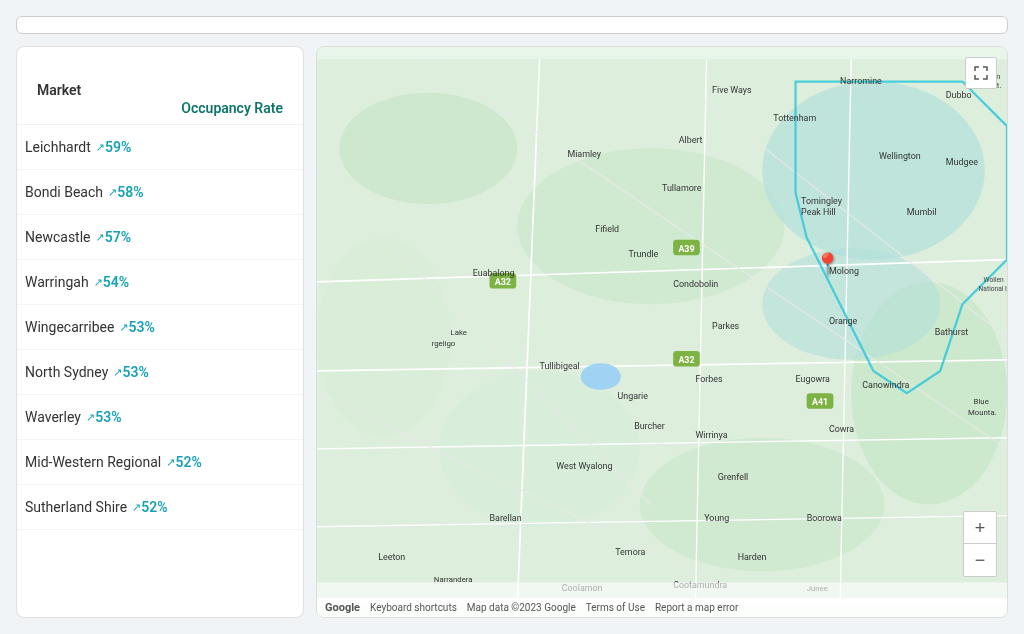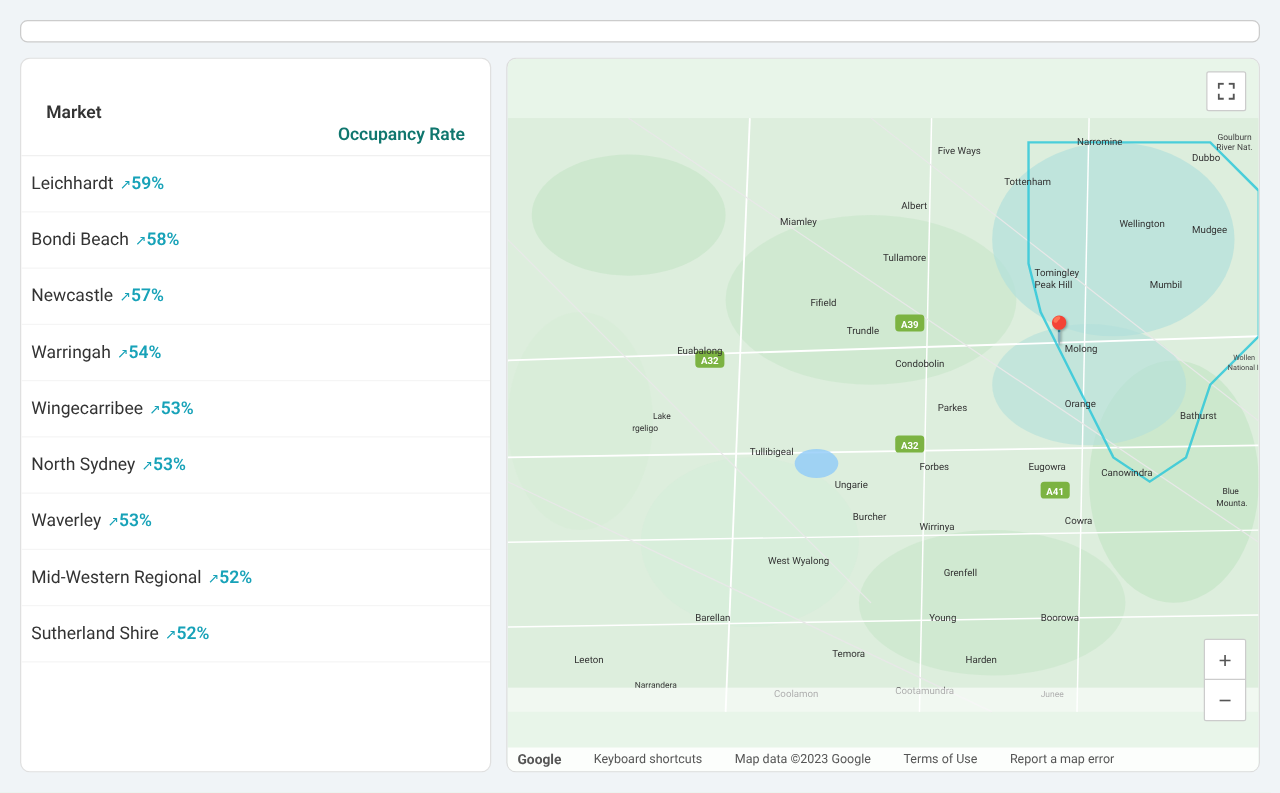--- a/index.html
+++ b/index.html
@@ -54,21 +54,21 @@
       display: flex;
       gap: 12px;
       flex: 1;
       overflow: hidden;
     }
 
     .market-panel {
       background: white;
       border-radius: 8px;
       border: 1px solid #e0e0e0;
-      width: 377px;
+      width: 288px;
       flex-shrink: 0;
       overflow-y: auto;
       padding: 0;
     }
 
     .market-header {
       display: flex;
       justify-content: space-between;
       align-items: center;
       padding: 16px 20px 8px;
@@ -193,21 +193,21 @@
 
     .map-footer {
       position: absolute;
       bottom: 0;
       left: 0;
       right: 0;
       background: rgba(255,255,255,0.85);
       padding: 3px 8px;
       display: flex;
       align-items: center;
-      gap: 26px;
+      gap: 10px;
       font-size: 10px;
       color: #555;
     }
 
     .map-footer span {
       color: #555;
     }
 
     .google-logo {
       font-size: 11px;

